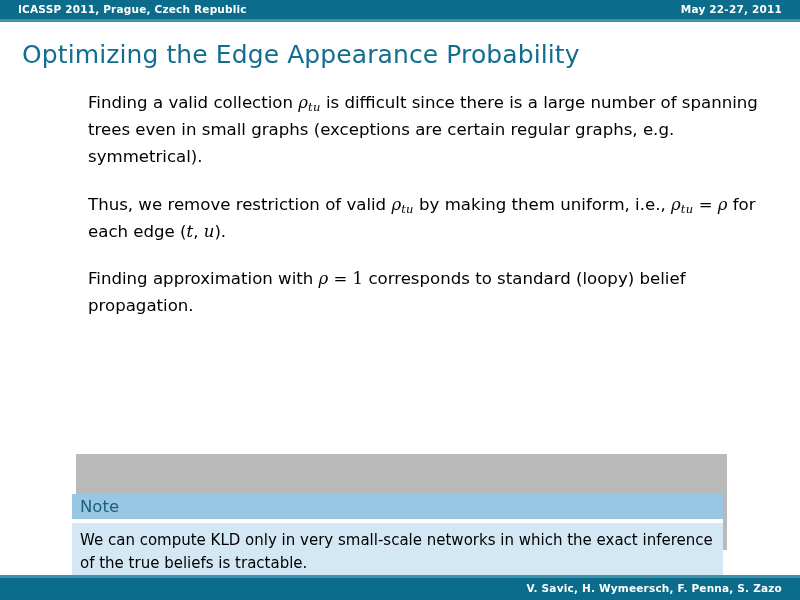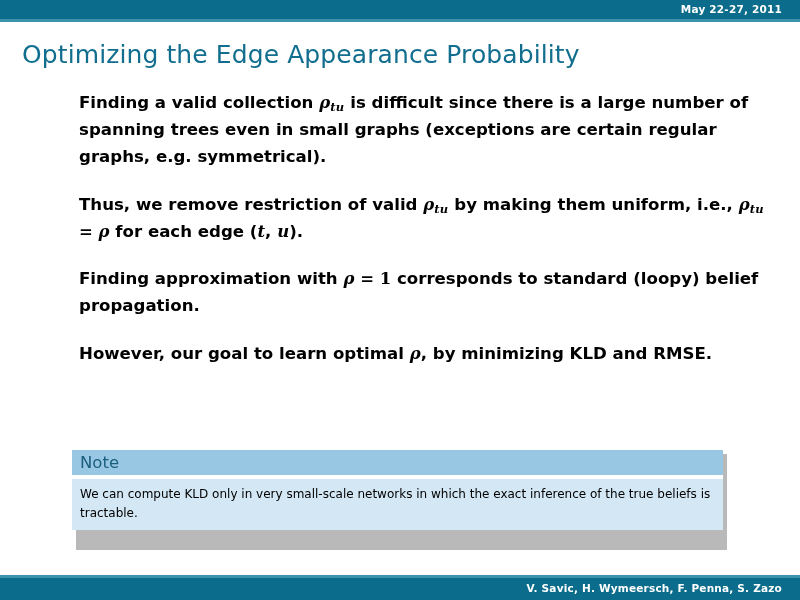--- a/index.html
+++ b/index.html
@@ -20,21 +20,21 @@
     position: absolute;
     left: 0; top: 0;
     width: 800px;
     height: 19px;
     background: #0b6d8b;
     box-sizing: border-box;
   }
   .headerbar .hb-left {
     position: absolute;
     left: 18px;
-    top: 18px;
+    top: 3px;
     font-size: 10.5px;
     font-weight: bold;
     color: #ffffff;
     letter-spacing: 0.2px;
     white-space: nowrap;
   }
   .headerbar .hb-right {
     position: absolute;
     right: 18px;
     top: 3px;
@@ -68,22 +68,21 @@
   .content {
     position: absolute;
     left: 72px;
     top: 90px;
     width: 710px;
     color: #000000;
     font-size: 16.6px;
     line-height: 1.62;
   }
   .para {
-    margin: 0 0 21px 7px;
-    font-weight: bold;
+    margin: 0 0 21px 16px;
   }
   .para:last-child { margin-bottom: 0; }
 
   
   .math {
     font-family: "DejaVu Serif", serif;
     font-style: italic;
     font-size: 16.5px;
   }
   .math .sub {
@@ -112,37 +111,38 @@
     height: 96px;
     background: #808080;
     opacity: 0.55;
   }
   .note-head {
     position: relative;
     background: #97c7e3;
     height: 25px;
     box-sizing: border-box;
     padding: 2px 0 0 8px;
+    margin-top: 44px;
   }
   .note-head-text {
     font-size: 16.5px;
     color: #1c5f7d;
     line-height: 22px;
   }
   .note-gap {
     position: relative;
     height: 4px;
     background: #ffffff;
   }
   .note-body {
     position: relative;
     background: #d3e7f4;
     box-sizing: border-box;
     padding: 6px 10px 8px 8px;
-    font-size: 12px;
+    font-size: 15px;
     line-height: 1.55;
     color: #000000;
   }
 
   
   .footerline {
     position: absolute;
     left: 0; top: 575px;
     width: 800px;
     height: 3px;
@@ -178,21 +178,20 @@
 <div class="slide-title">Optimizing the Edge Appearance Probability</div>
 
 <div class="content">
 
   <p class="para"><span>Finding a valid collection </span><span class="math"><span>ρ</span><span class="sub">tu</span></span><span> is difficult since there is a large number of spanning trees even in small graphs (exceptions are certain regular graphs, e.g. symmetrical).</span></p>
 
   <p class="para"><span>Thus, we remove restriction of valid </span><span class="math"><span>ρ</span><span class="sub">tu</span></span><span> by making them uniform, i.e., </span><span class="math"><span>ρ</span><span class="sub">tu</span></span><span class="math-eq"> = </span><span class="math">ρ</span><span> for each edge (</span><span class="math">t</span><span>, </span><span class="math">u</span><span>).</span></p>
 
   <p class="para"><span>Finding approximation with </span><span class="math">ρ</span><span class="math-eq"> = 1</span><span> corresponds to standard (loopy) belief propagation.</span></p>
 
-  <p class="para"><span>However, our goal to learn optimal </span><span class="math">ρ</span><span>, by minimizing KLD and RMSE.</span></p>
 
 </div>
 
 <div class="noteblock">
   <div class="note-shadow"></div>
   <div class="note-head">
     <span class="note-head-text">Note</span>
   </div>
   <div class="note-gap"></div>
   <div class="note-body">We can compute KLD only in very small-scale networks in which the exact inference of the true beliefs is tractable.</div>

